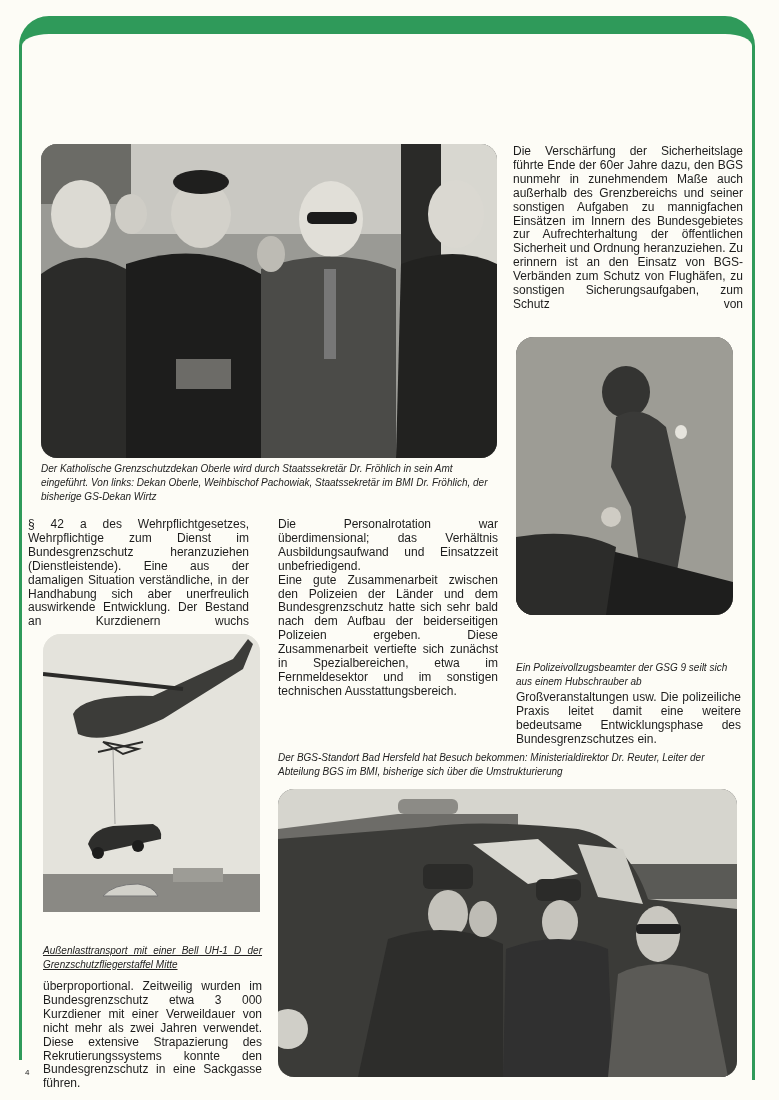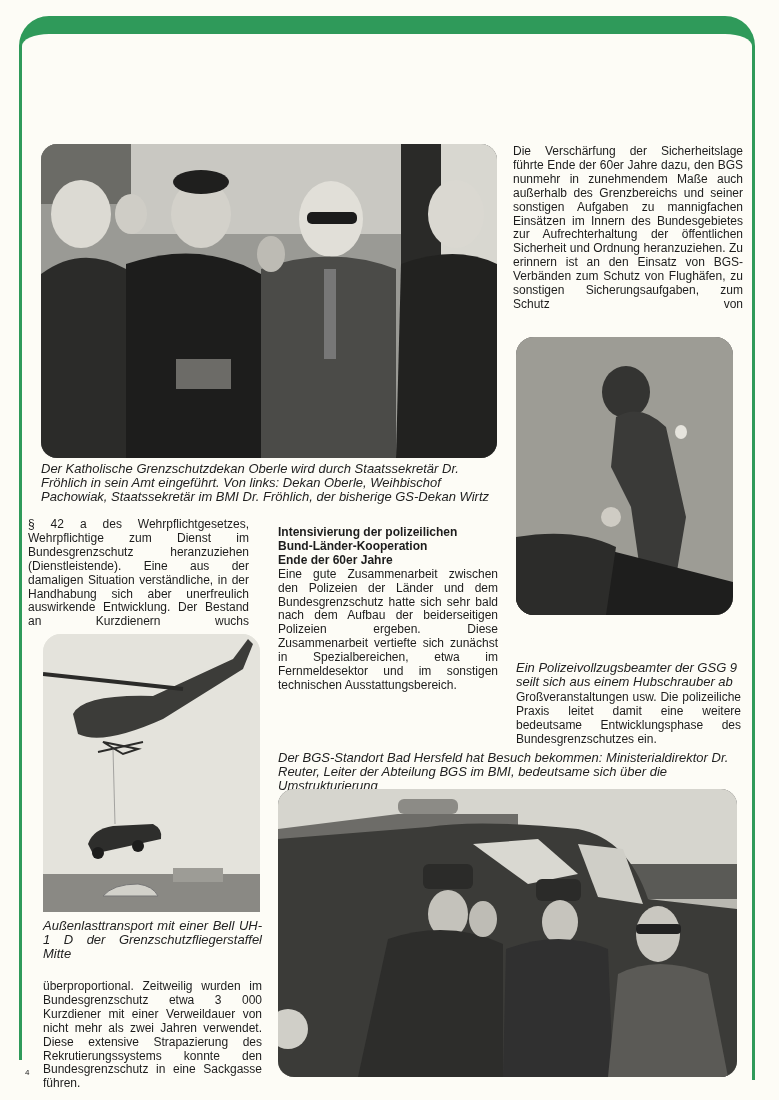--- a/index.html
+++ b/index.html
@@ -26,21 +26,21 @@
     background:#555;
   }
   .photo svg { width:100%; height:100%; display:block; }
 
   .text {
     position:absolute; font-size:12px; line-height:13.9px; text-align:justify;
     hyphens:manual;
   }
   .text p { margin:0; }
   .caption {
-    position:absolute; font-size:13px; line-height:14px; font-style:italic; color:#222;
+    position:absolute; font-size:10px; line-height:14px; font-style:italic; color:#222;
   }
   .heading { font-weight:bold; margin:8px 0 0 0; line-height:13.9px; }
   .pagenum { position:absolute; left:25px; top:1068px; font-size:8px; }
   .justify-last { text-align-last:justify; }
 </style>
 </head>
 <body>
 
 <div class="frame-top"></div>
 <div class="frame-left"></div>
@@ -90,25 +90,21 @@
   </svg>
 </div>
 
 <div class="caption" style="left:516px; top:621px; width:225px;margin-top:40px;">Ein Polizeivollzugsbeamter der GSG 9 seilt sich aus einem Hubschrauber ab</div>
 
 <div class="text justify-last" style="left:28px; top:518px; width:221px;">
   <p>§ 42 a des Wehrpflichtgesetzes, Wehrpflichtige zum Dienst im Bundesgrenzschutz heranzuziehen (Dienstleistende). Eine aus der damaligen Situation verständliche, in der Handhabung sich aber unerfreulich auswirkende Entwicklung. Der Bestand an Kurzdienern wuchs</p>
 </div>
 
 <div class="text" style="left:278px; top:518px; width:220px;">
-  <div class="heading">
-    <div>Intensivierung der polizeilichen</div>
-    <div>Bund-Länder-Kooperation</div>
-    <div>Ende der 60er Jahre</div>
-  </div>
+  <p>Die Personalrotation war überdimensional; das Verhältnis Ausbildungsaufwand und Einsatzzeit unbefriedigend.</p>
   <p>Eine gute Zusammenarbeit zwischen den Polizeien der Länder und dem Bundesgrenzschutz hatte sich sehr bald nach dem Aufbau der beiderseitigen Polizeien ergeben. Diese Zusammenarbeit vertiefte sich zunächst in Spezialbereichen, etwa im Fernmeldesektor und im sonstigen technischen Ausstattungsbereich.</p>
 </div>
 
 <div class="text" style="left:516px; top:683px; width:225px;margin-top:8px;">
   <p>Großveranstaltungen usw. Die polizeiliche Praxis leitet damit eine weitere bedeutsame Entwicklungsphase des Bundesgrenzschutzes ein.</p>
 </div>
 
 <div class="photo" style="left:43px; top:634px; width:217px; height:278px; border-radius:18px 18px 0 0; background:#e7e6e0;" title="Bell UH-1 D helicopter carrying a car as external load over an airfield">
   <svg viewBox="0 0 217 278" preserveAspectRatio="none">
     <rect width="217" height="278" fill="#e4e3dc"></rect>
@@ -121,27 +117,27 @@
     <line x1="55" y1="118" x2="100" y2="108" stroke="#2b2b29" stroke-width="2"></line>
     <line x1="70" y1="115" x2="72" y2="190" stroke="#777" stroke-width="0.6"></line>
 
     <path d="M45 210 Q50 195 70 192 L110 190 Q120 195 118 205 L50 220 Z" fill="#2e2e2c"></path>
     <circle cx="55" cy="219" r="6" fill="#1d1d1c"></circle>
     <circle cx="95" cy="212" r="6" fill="#1d1d1c"></circle>
     <path d="M60 262 Q70 250 95 250 Q110 252 115 262 Z" fill="#d2d1ca" stroke="#777"></path>
   </svg>
 </div>
 
-<div class="caption" style="left:43px; top:919px; width:219px; text-align:justify;">Außenlasttransport mit einer Bell UH-1 D der Grenzschutzfliegerstaffel Mitte</div>
+<div class="caption" style="left:43px; top:944px; width:219px; text-align:justify;text-decoration:underline;">Außenlasttransport mit einer Bell UH-1 D der Grenzschutzfliegerstaffel Mitte</div>
 
 <div class="text justify-last" style="left:43px; top:980px; width:219px;">
   <p>überproportional. Zeitweilig wurden im Bundesgrenzschutz etwa 3 000 Kurzdiener mit einer Verweildauer von nicht mehr als zwei Jahren verwendet. Diese extensive Strapazierung des Rekrutierungssystems konnte den Bundesgrenzschutz in eine Sackgasse führen.</p>
 </div>
 
-<div class="caption" style="left:278px; top:751px; width:466px;">Der BGS-Standort Bad Hersfeld hat Besuch bekommen: Ministerialdirektor Dr. Reuter, Leiter der Abteilung BGS im BMI, bedeutsame sich über die Umstrukturierung</div>
+<div class="caption" style="left:278px; top:751px; width:466px;">Der BGS-Standort Bad Hersfeld hat Besuch bekommen: Ministerialdirektor Dr. Reuter, Leiter der Abteilung BGS im BMI, bisherige sich über die Umstrukturierung</div>
 
 <div class="photo" style="left:278px; top:789px; width:459px; height:288px; border-radius:16px;" title="Uniformed BGS officers and a man in a suit standing in front of a truck">
   <svg viewBox="0 0 459 288" preserveAspectRatio="none">
     <rect width="459" height="288" fill="#d6d5ce"></rect>
     <rect x="340" y="75" width="119" height="40" fill="#5a5a56"></rect>
     <rect x="340" y="110" width="119" height="40" fill="#b9b8b1"></rect>
 
     <path d="M0 40 L120 25 L240 25 L240 50 L150 40 L0 60 Z" fill="#6d6c68"></path>
     <path d="M0 50 L150 38 Q200 30 300 40 Q350 50 370 110 L459 120 L459 288 L0 288 Z" fill="#3b3b38"></path>
     <path d="M195 55 L260 50 L300 85 L250 95 Z" fill="#d9d8d1"></path>

